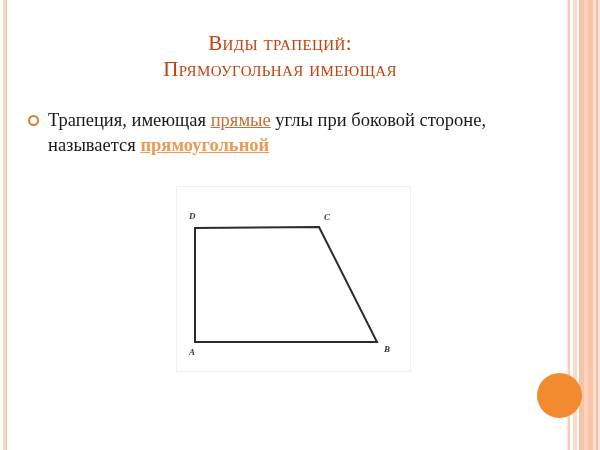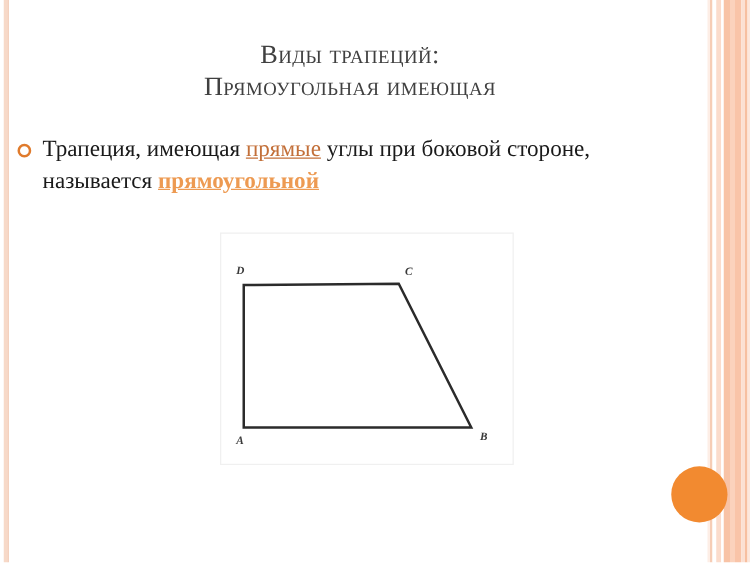--- a/index.html
+++ b/index.html
@@ -34,34 +34,34 @@
 
   .rb { position: absolute; top: 0; height: 450px; }
 
   
   #title-block {
     position: absolute;
     left: 40px;
     top: 30px;
     width: 480px;
     text-align: center;
-    color: #404040;
+    color: #c2410c;
     font-family: "Liberation Serif", "DejaVu Serif", serif;
     font-size: 21px;
     line-height: 26px;
     font-variant: small-caps;
     letter-spacing: 0.4px;
     white-space: nowrap;
   }
   #title-line-1, #title-line-2 { display: block; }
 
   
   #body-block {
     position: absolute;
-    left: 14px;
+    left: 28px;
     top: 108px;
     width: 500px;
   }
   #bullet-row {
     display: flex;
     align-items: flex-start;
   }
   #bullet-marker {
     flex: 0 0 auto;
     width: 11px;

